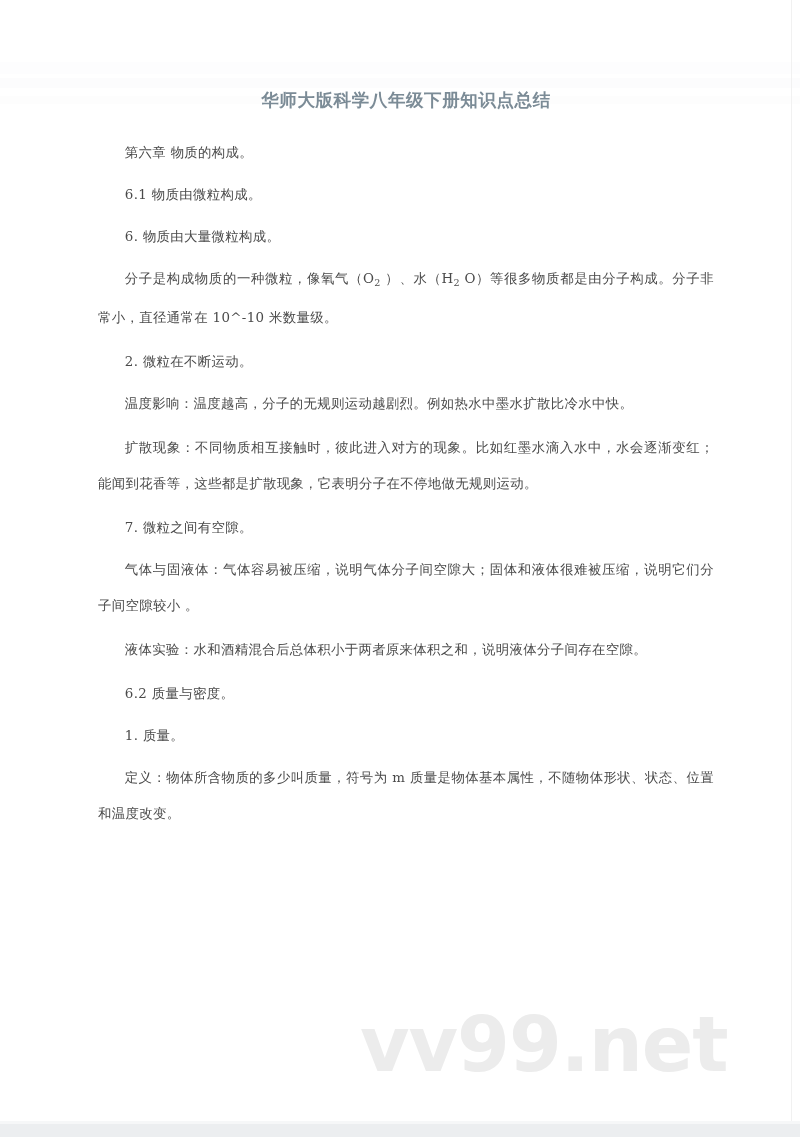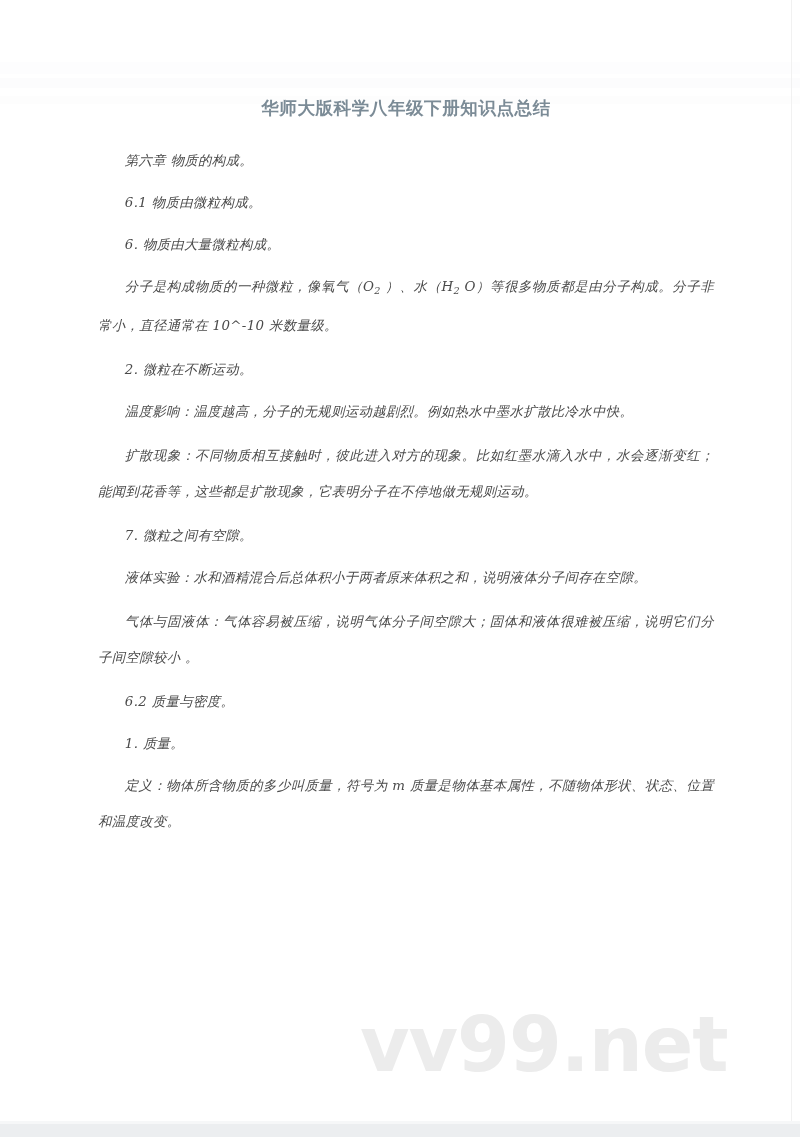--- a/index.html
+++ b/index.html
@@ -72,21 +72,21 @@
     color: #ececec;
     user-select: none;
     pointer-events: none;
     white-space: nowrap;
   }
 
   
   #content {
     position: absolute;
     left: 98px;
-    top: 96px;
+    top: 88px;
     width: 616px;
   }
 
   #doc-title {
     text-align: center;
     color: #7b8b96;
     font-size: 17.5px;
     font-weight: 600;
     letter-spacing: 0.6px;
     margin: 0 0 22px 0;
@@ -96,21 +96,20 @@
 
   .para {
     color: #4a4a4a;
     font-size: 13.4px;
     line-height: 36px;
     margin: 0 0 8px 0;
     text-indent: 2em;
     text-align: justify;
     letter-spacing: 0.35px;
     font-family: "DejaVu Serif", "Liberation Serif", serif;
-    font-style: italic;
   }
   .para.tight { margin-bottom: 6px; }
 
   .para sub {
     font-size: 0.72em;
     vertical-align: -0.28em;
     letter-spacing: 0;
   }
   .formula {
     font-family: "DejaVu Serif", "Liberation Serif", serif;
@@ -143,23 +142,23 @@
     </p>
 
     <p class="para tight">2.  微粒在不断运动。</p>
 
     <p class="para">温度影响：温度越高，分子的无规则运动越剧烈。例如热水中墨水扩散比冷水中快。</p>
 
     <p class="para">扩散现象：不同物质相互接触时，彼此进入对方的现象。比如红墨水滴入水中，水会逐渐变红；能闻到花香等，这些都是扩散现象，它表明分子在不停地做无规则运动。</p>
 
     <p class="para tight">7.  微粒之间有空隙。</p>
 
+    <p class="para">气体与固液体：气体容易被压缩，说明气体分子间空隙大；固体和液体很难被压缩，说明它们分子间空隙较小 。</p>
+
     <p class="para">液体实验：水和酒精混合后总体积小于两者原来体积之和，说明液体分子间存在空隙。</p>
-
-    <p class="para">气体与固液体：气体容易被压缩，说明气体分子间空隙大；固体和液体很难被压缩，说明它们分子间空隙较小 。</p>
 
     <p class="para tight">6.2  质量与密度。</p>
 
     <p class="para tight">1.  质量。</p>
 
     <p class="para">定义：物体所含物质的多少叫质量，符号为 m 质量是物体基本属性，不随物体形状、状态、位置和温度改变。</p>
 
   </div>
 
   <div class="page-footer-band2"></div>

